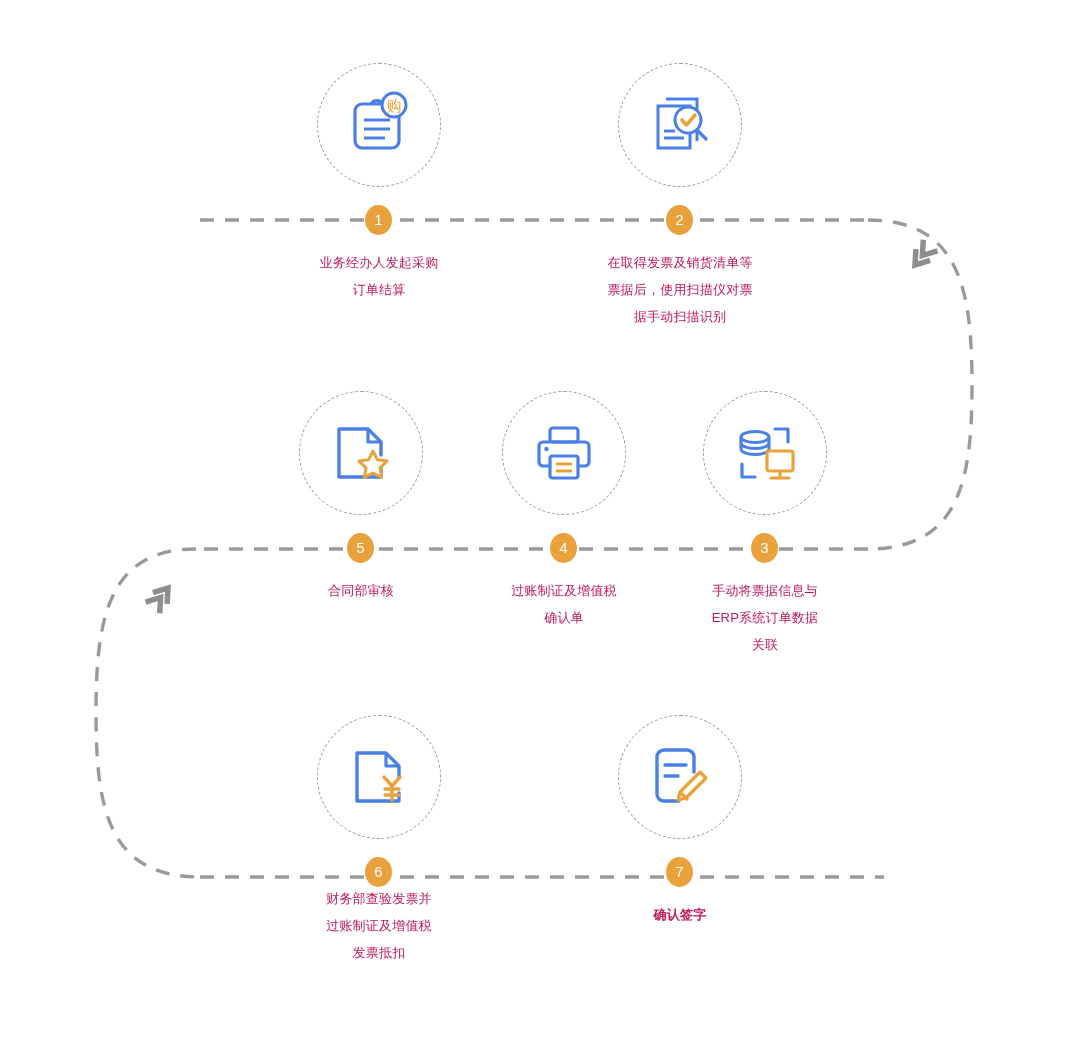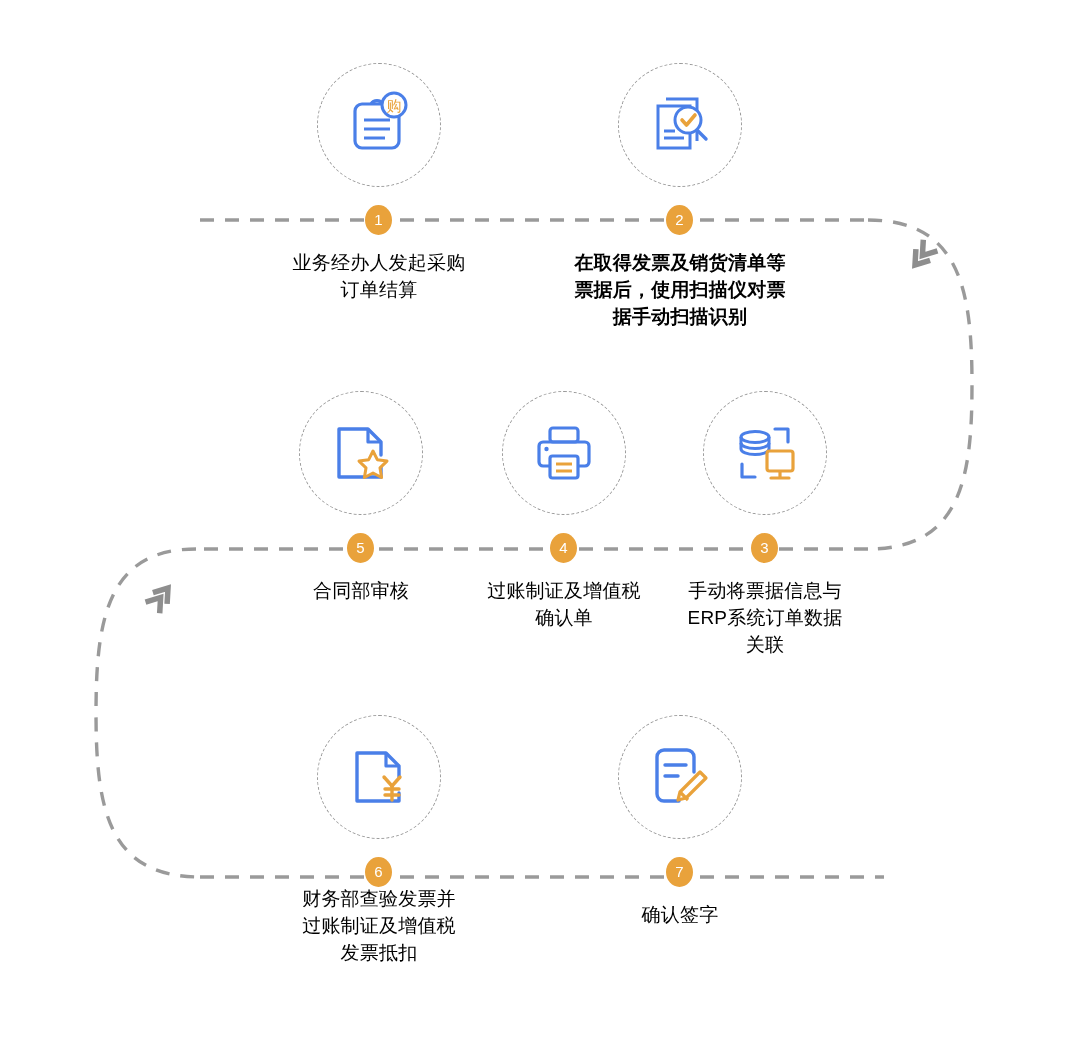--- a/index.html
+++ b/index.html
@@ -51,22 +51,22 @@
     height: 30px;
     border-radius: 50%;
     background: #e9a23b;
     color: #ffffff;
     font-size: 15px;
     line-height: 30px;
     text-align: center;
     font-family: "Liberation Sans", "DejaVu Sans", sans-serif;
   }
   .caption {
-    color: #000000;
-    font-size: 19px;
+    color: #be185d;
+    font-size: 13px;
     line-height: 27px;
     letter-spacing: 0.2px;
     white-space: pre-line;
     font-family: "Liberation Sans", "DejaVu Sans", sans-serif;
   }
 </style>
 </head>
 <body>
 
 <div id="stage">
@@ -121,21 +121,21 @@
           <rect x="16" y="19" width="32" height="42" fill="#ffffff" stroke="#4a7fe8" stroke-width="3"></rect>
           <line x1="22" y1="44" x2="33" y2="44" stroke="#4a7fe8" stroke-width="3"></line>
           <line x1="22" y1="51" x2="42" y2="51" stroke="#4a7fe8" stroke-width="3"></line>
           <circle cx="46" cy="33" r="13" fill="#ffffff" stroke="#4a7fe8" stroke-width="3"></circle>
           <path d="M40 33 l4.5 5 L 53 28" fill="none" stroke="#e9a23b" stroke-width="3.6" stroke-linecap="round" stroke-linejoin="round"></path>
           <line x1="55" y1="43" x2="64" y2="52" stroke="#4a7fe8" stroke-width="3.4" stroke-linecap="round"></line>
         </svg>
       </span>
     </div>
     <div class="badge" style="left:101px; top:142px;">2</div>
-    <div class="caption" style="margin-top:62px;font-weight:bold;">在取得发票及销货清单等
+    <div class="caption" style="margin-top:62px;">在取得发票及销货清单等
 票据后，使用扫描仪对票
 据手动扫描识别</div>
   </div>
 
   <div class="node" style="left:650px; top:391px;">
     <div class="icon-frame">
       <span>
         <svg width="76" height="76" viewBox="0 0 76 76">
           <path d="M48 14 H 61 V 27" fill="none" stroke="#4a7fe8" stroke-width="3.2" stroke-linecap="round" stroke-linejoin="round"></path>
           <path d="M15 49 V 62 H 28" fill="none" stroke="#4a7fe8" stroke-width="3.2" stroke-linecap="round" stroke-linejoin="round"></path>
@@ -217,16 +217,16 @@
           <path d="M52 18 a7 7 0 0 0 -7 -7 H 22 a7 7 0 0 0 -7 7 V 55
                    a7 7 0 0 0 7 7 H 37 M 52 18 V 33" fill="none" stroke="#4a7fe8" stroke-width="3.4" stroke-linecap="round" stroke-linejoin="round"></path>
           <line x1="23" y1="26" x2="44" y2="26" stroke="#4a7fe8" stroke-width="3.4" stroke-linecap="round"></line>
           <line x1="23" y1="37" x2="36" y2="37" stroke="#4a7fe8" stroke-width="3.4" stroke-linecap="round"></line>
           <path d="M58 33 l6 6 -20 20 -8 2 2 -8 Z" fill="#ffffff" stroke="#e9a23b" stroke-width="3.2" stroke-linejoin="round"></path>
           <path d="M38 53 l8 8" fill="none" stroke="#e9a23b" stroke-width="3.2"></path>
         </svg>
       </span>
     </div>
     <div class="badge" style="left:101px; top:142px;">7</div>
-    <div class="caption" style="margin-top:62px;">确认签字</div>
+    <div class="caption" style="margin-top:62px;font-weight:bold;">确认签字</div>
   </div>
 
 </div>
 
 </body></html>

